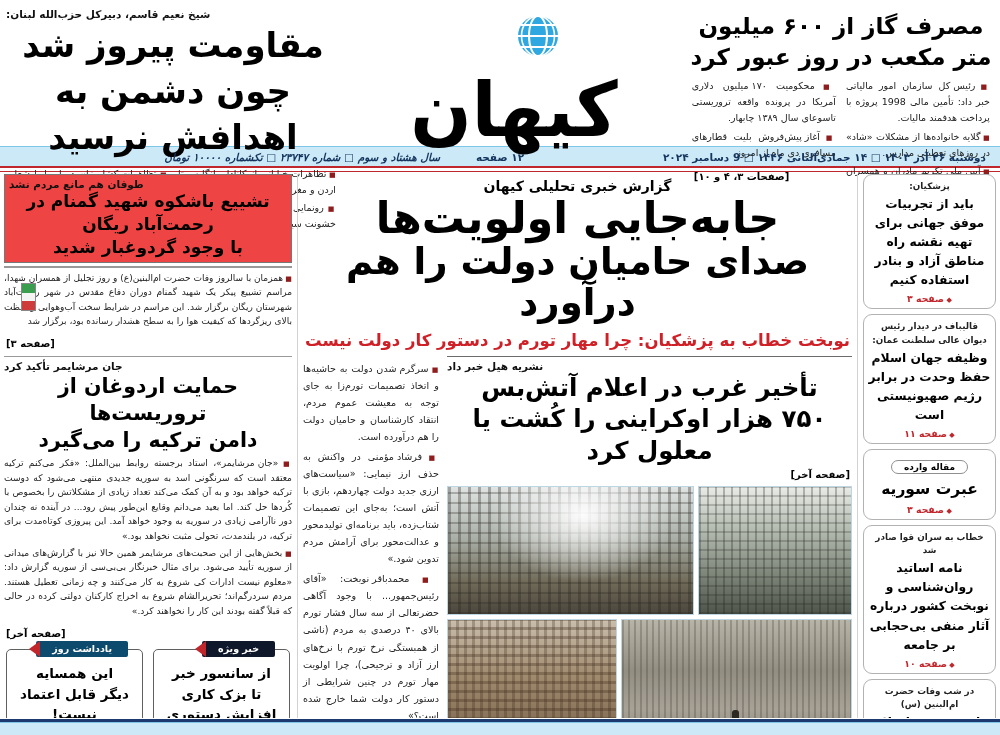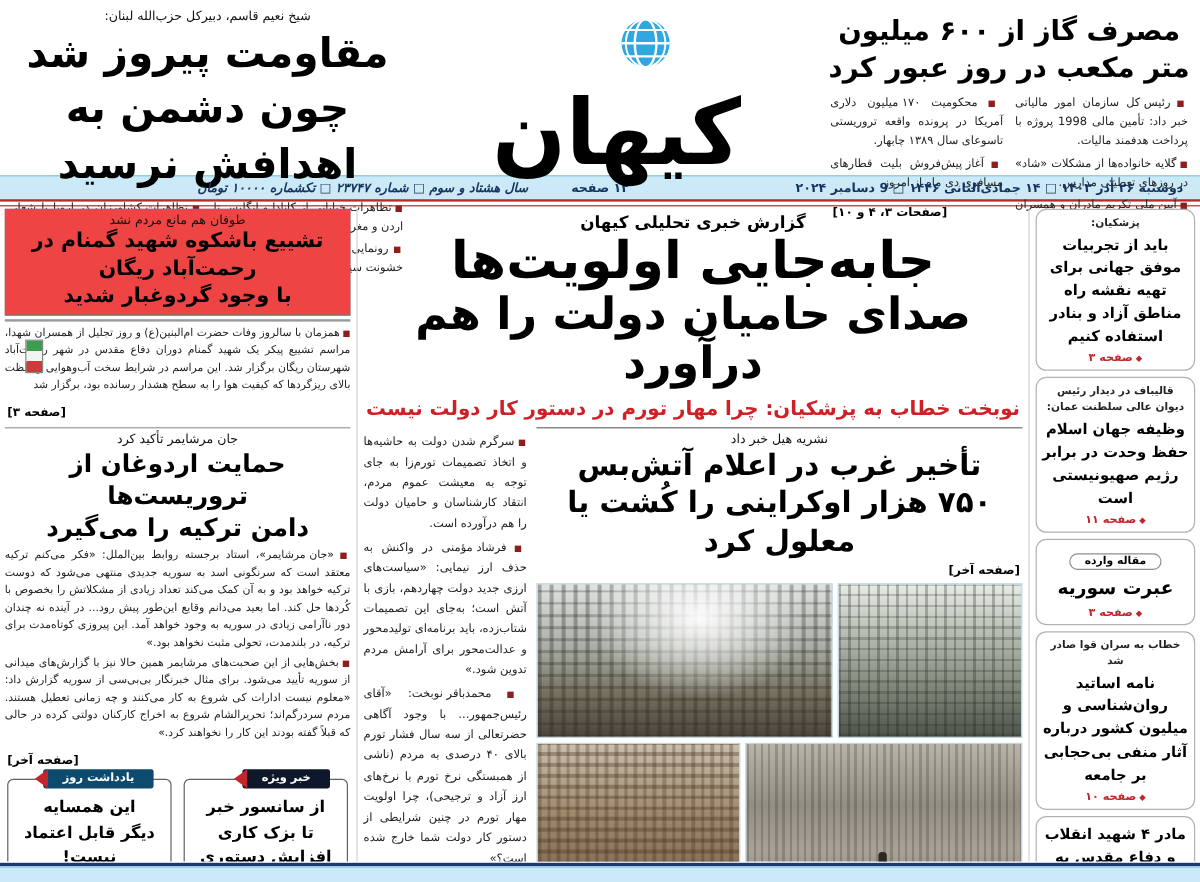--- a/index.html
+++ b/index.html
@@ -5,21 +5,21 @@
   * { box-sizing: border-box; margin: 0; padding: 0; }
   body { background:#e8e8e8; font-family:"DejaVu Sans", sans-serif; }
   .page { width:1000px; height:735px; background:#fff; overflow:hidden; position:relative; margin:0 auto; }
 
   
   .masthead { display:flex; height:146px; padding:4px 6px 0 6px; }
   .mast-story { padding-top:4px; }
   .mast-story.rs { width:308px; }
   .mast-story.ls { width:336px; }
   .mast-logo { width:350px; position:relative; display:flex; align-items:flex-end; justify-content:center; }
-  .kicker { text-align:center; font-size:10.5px; font-weight:normal; color:#111; }
+  .kicker { text-align:left; font-size:10.5px; font-weight:bold; color:#111; }
   .mast-headline { text-align:center; font-weight:bold; color:#000; line-height:1.35; margin:3px 0 5px; white-space:pre-line; }
   .rs .mast-headline { font-size:23px; }
   .ls .mast-headline { font-size:34px; }
   .cols { display:flex; gap:10px; padding:0 4px; }
   .col { flex:1; }
   .bl { font-size:9.5px; line-height:1.7; text-align:justify; color:#222; margin-bottom:2px; }
   .bl::before { content:"■ "; color:#8f1d1d; font-size:7px; }
   .bracket-ref { font-size:10px; font-weight:bold; color:#000; }
   .bracket-ref::before { content:"["; } .bracket-ref::after { content:"]"; }
   .ref-row { text-align:left; padding:2px 6px 0 2px; }
@@ -183,24 +183,25 @@
         <div class="sb-headline">وظیفه جهان اسلام حفظ وحدت در برابر رژیم صهیونیستی است</div>
         <div class="pref">صفحه ۱۱</div>
       </div>
       <div class="sb-box">
         <div class="pill">مقاله وارده</div>
         <div class="sb-headline big">عبرت سوریه</div>
         <div class="pref">صفحه ۳</div>
       </div>
       <div class="sb-box">
         <div class="sb-kicker">خطاب به سران قوا صادر شد</div>
-        <div class="sb-headline">نامه اساتید روان‌شناسی و میلیون کشور درباره آثار منفی بی‌حجابی بر جامعه</div>
+        <div class="sb-headline">نامه اساتید روان‌شناسی و نوبخت کشور درباره آثار منفی بی‌حجابی بر جامعه</div>
         <div class="pref">صفحه ۱۰</div>
       </div>
       <div class="sb-box">
+        <div class="sb-kicker">در شب وفات حضرت ام‌البنین (س)</div>
         <div class="sb-headline">مادر ۴ شهید انقلاب و دفاع مقدس به فرزندان شهیدش پیوست</div>
 
       </div>
 
     </aside>
 
     <section class="center">
       <div class="lead-kicker">گزارش خبری تحلیلی کیهان</div>
       <div class="lead-h1">جابه‌جایی اولویت‌ها</div>
       <div class="lead-h2">صدای حامیان دولت را هم درآورد</div>

